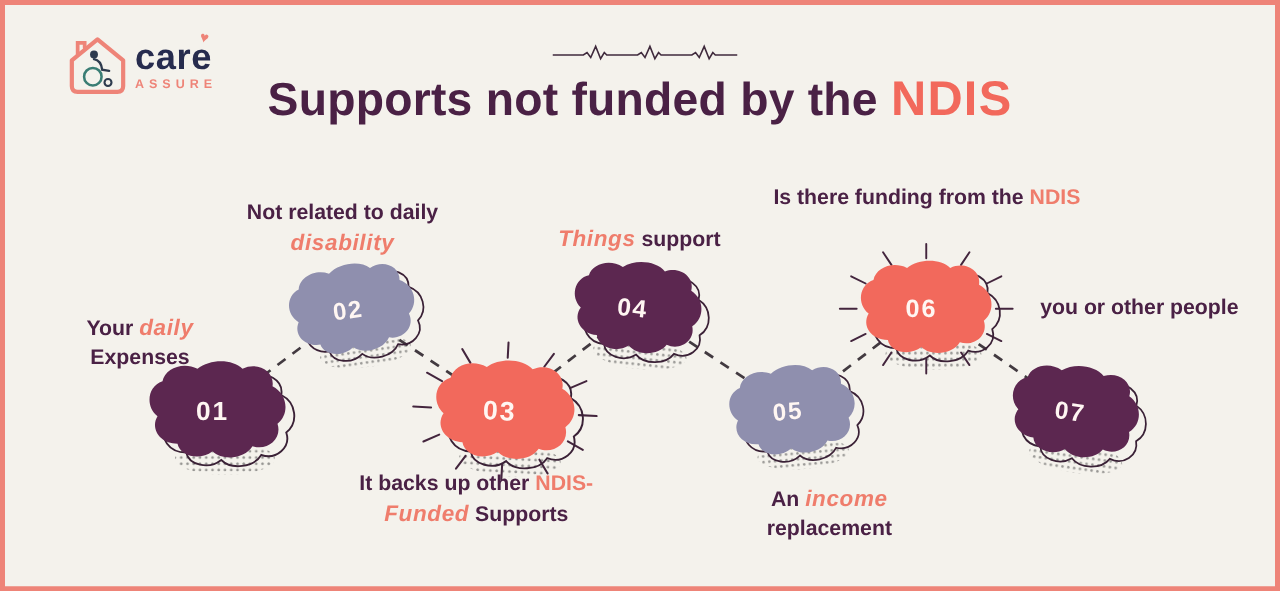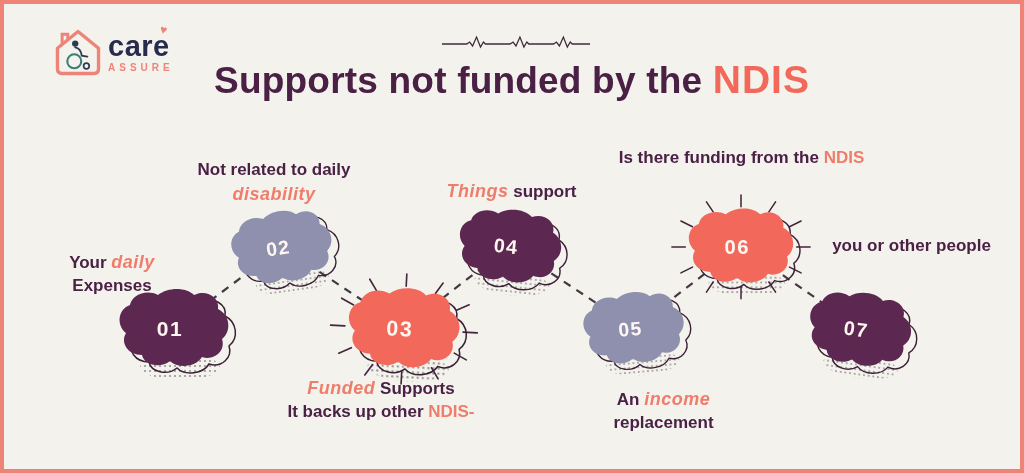--- a/index.html
+++ b/index.html
@@ -147,22 +147,22 @@
     <div class="ln"><span>Your </span><span class="accent script">daily</span></div>
     <div class="ln"><span>Expenses</span></div>
   </div>
 
   <div class="lbl" style="left:175px;top:155px;width:190px;">
     <div class="ln"><span>Not related to daily</span></div>
     <div class="ln"><span class="accent script">disability</span></div>
   </div>
 
   <div class="lbl" style="left:272px;top:372px;width:210px;">
+    <div class="ln"><span>It backs up other </span><span class="accent">NDIS-</span></div>
     <div class="ln"><span class="accent script">Funded</span><span> Supports</span></div>
-    <div class="ln"><span>It backs up other </span><span class="accent">NDIS-</span></div>
   </div>
 
   <div class="lbl" style="left:425px;top:175px;width:165px;">
     <div class="ln"><span class="accent script">Things</span><span> support</span></div>
   </div>
 
   <div class="lbl" style="left:582px;top:383px;width:155px;">
     <div class="ln"><span>An </span><span class="accent script">income</span></div>
     <div class="ln"><span>replacement</span></div>
   </div>

